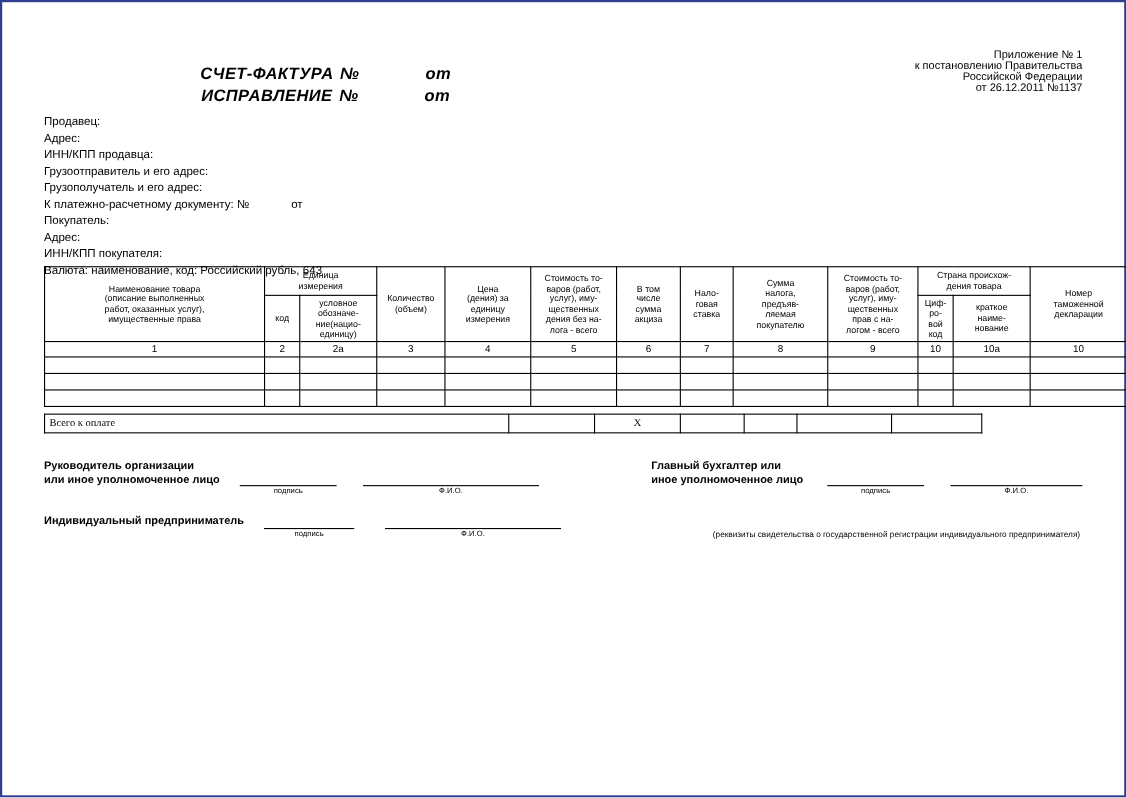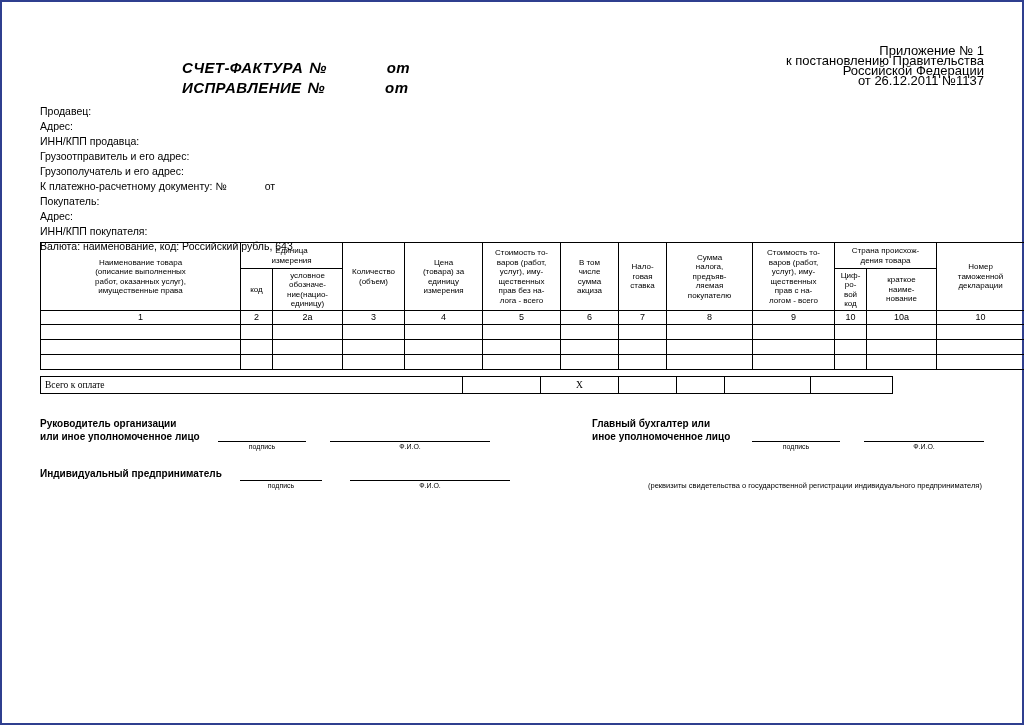--- a/index.html
+++ b/index.html
@@ -36,36 +36,37 @@
     left: 150px;
     top: 26px;
   }
   .title-line {
     font-size: 15px;
     font-weight: bold;
     font-style: italic;
     letter-spacing: 0.4px;
     white-space: nowrap;
     line-height: 20px;
+    text-align: center;
   }
   .title-line .num {
     display: inline-block;
     margin-left: 6px;
   }
   .title-line .ot {
     display: inline-block;
     margin-left: 60px;
   }
 
   .approval {
     position: absolute;
     right: 8px;
     top: 14px;
     text-align: right;
-    font-size: 13px;
+    font-size: 10px;
     line-height: 10px;
     color: #000;
   }
 
   
   .fields {
     position: absolute;
     left: 8px;
     top: 72px;
     font-size: 10.5px;
@@ -229,30 +230,30 @@
           <th colspan="2" style="height:26px">
             <div>Единица</div>
             <div>измерения</div>
           </th>
           <th class="hdr" rowspan="2">
             <div>Количество</div>
             <div>(объем)</div>
           </th>
           <th class="hdr" rowspan="2">
             <div>Цена</div>
-            <div>(товара) за</div>
+            <div>(дения) за</div>
             <div>единицу</div>
             <div>измерения</div>
           </th>
           <th class="hdr" rowspan="2">
             <div>Стоимость то-</div>
             <div>варов (работ,</div>
             <div>услуг), иму-</div>
             <div>щественных</div>
-            <div>прав без на-</div>
+            <div>дения без на-</div>
             <div>лога - всего</div>
           </th>
           <th class="hdr" rowspan="2">
             <div>В том</div>
             <div>числе</div>
             <div>сумма</div>
             <div>акциза</div>
           </th>
           <th class="hdr" rowspan="2">
             <div>Нало-</div>

